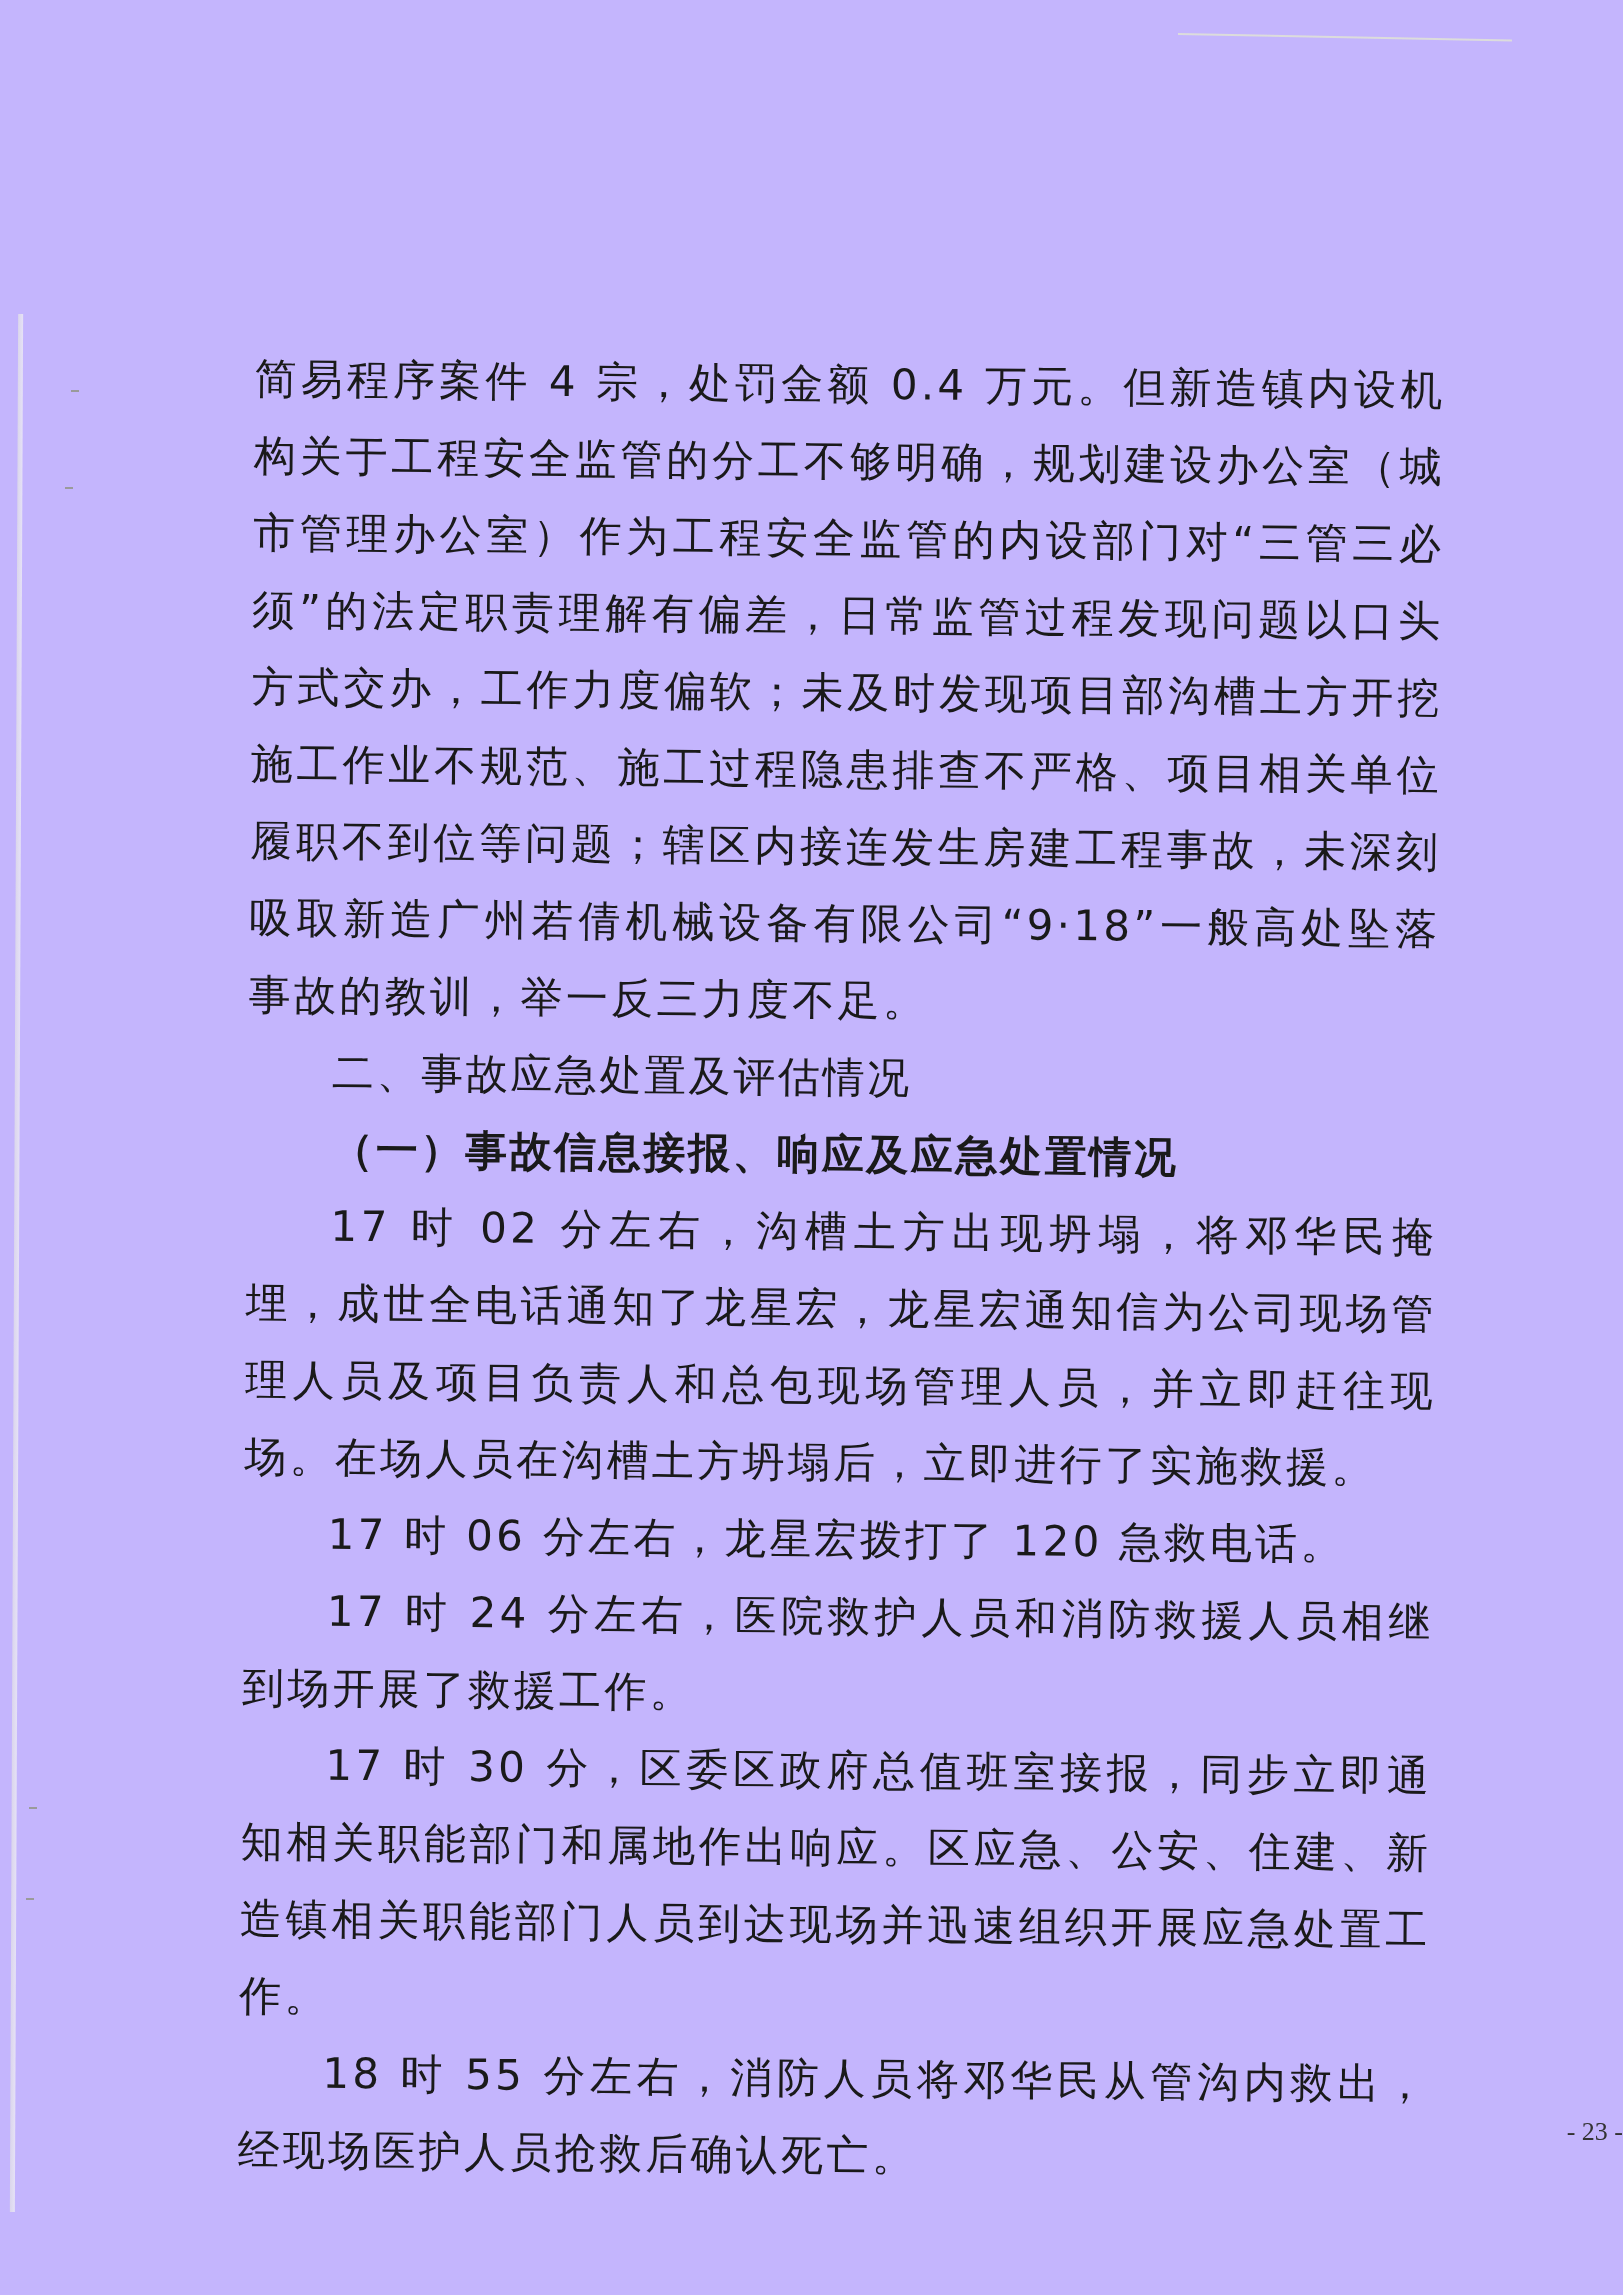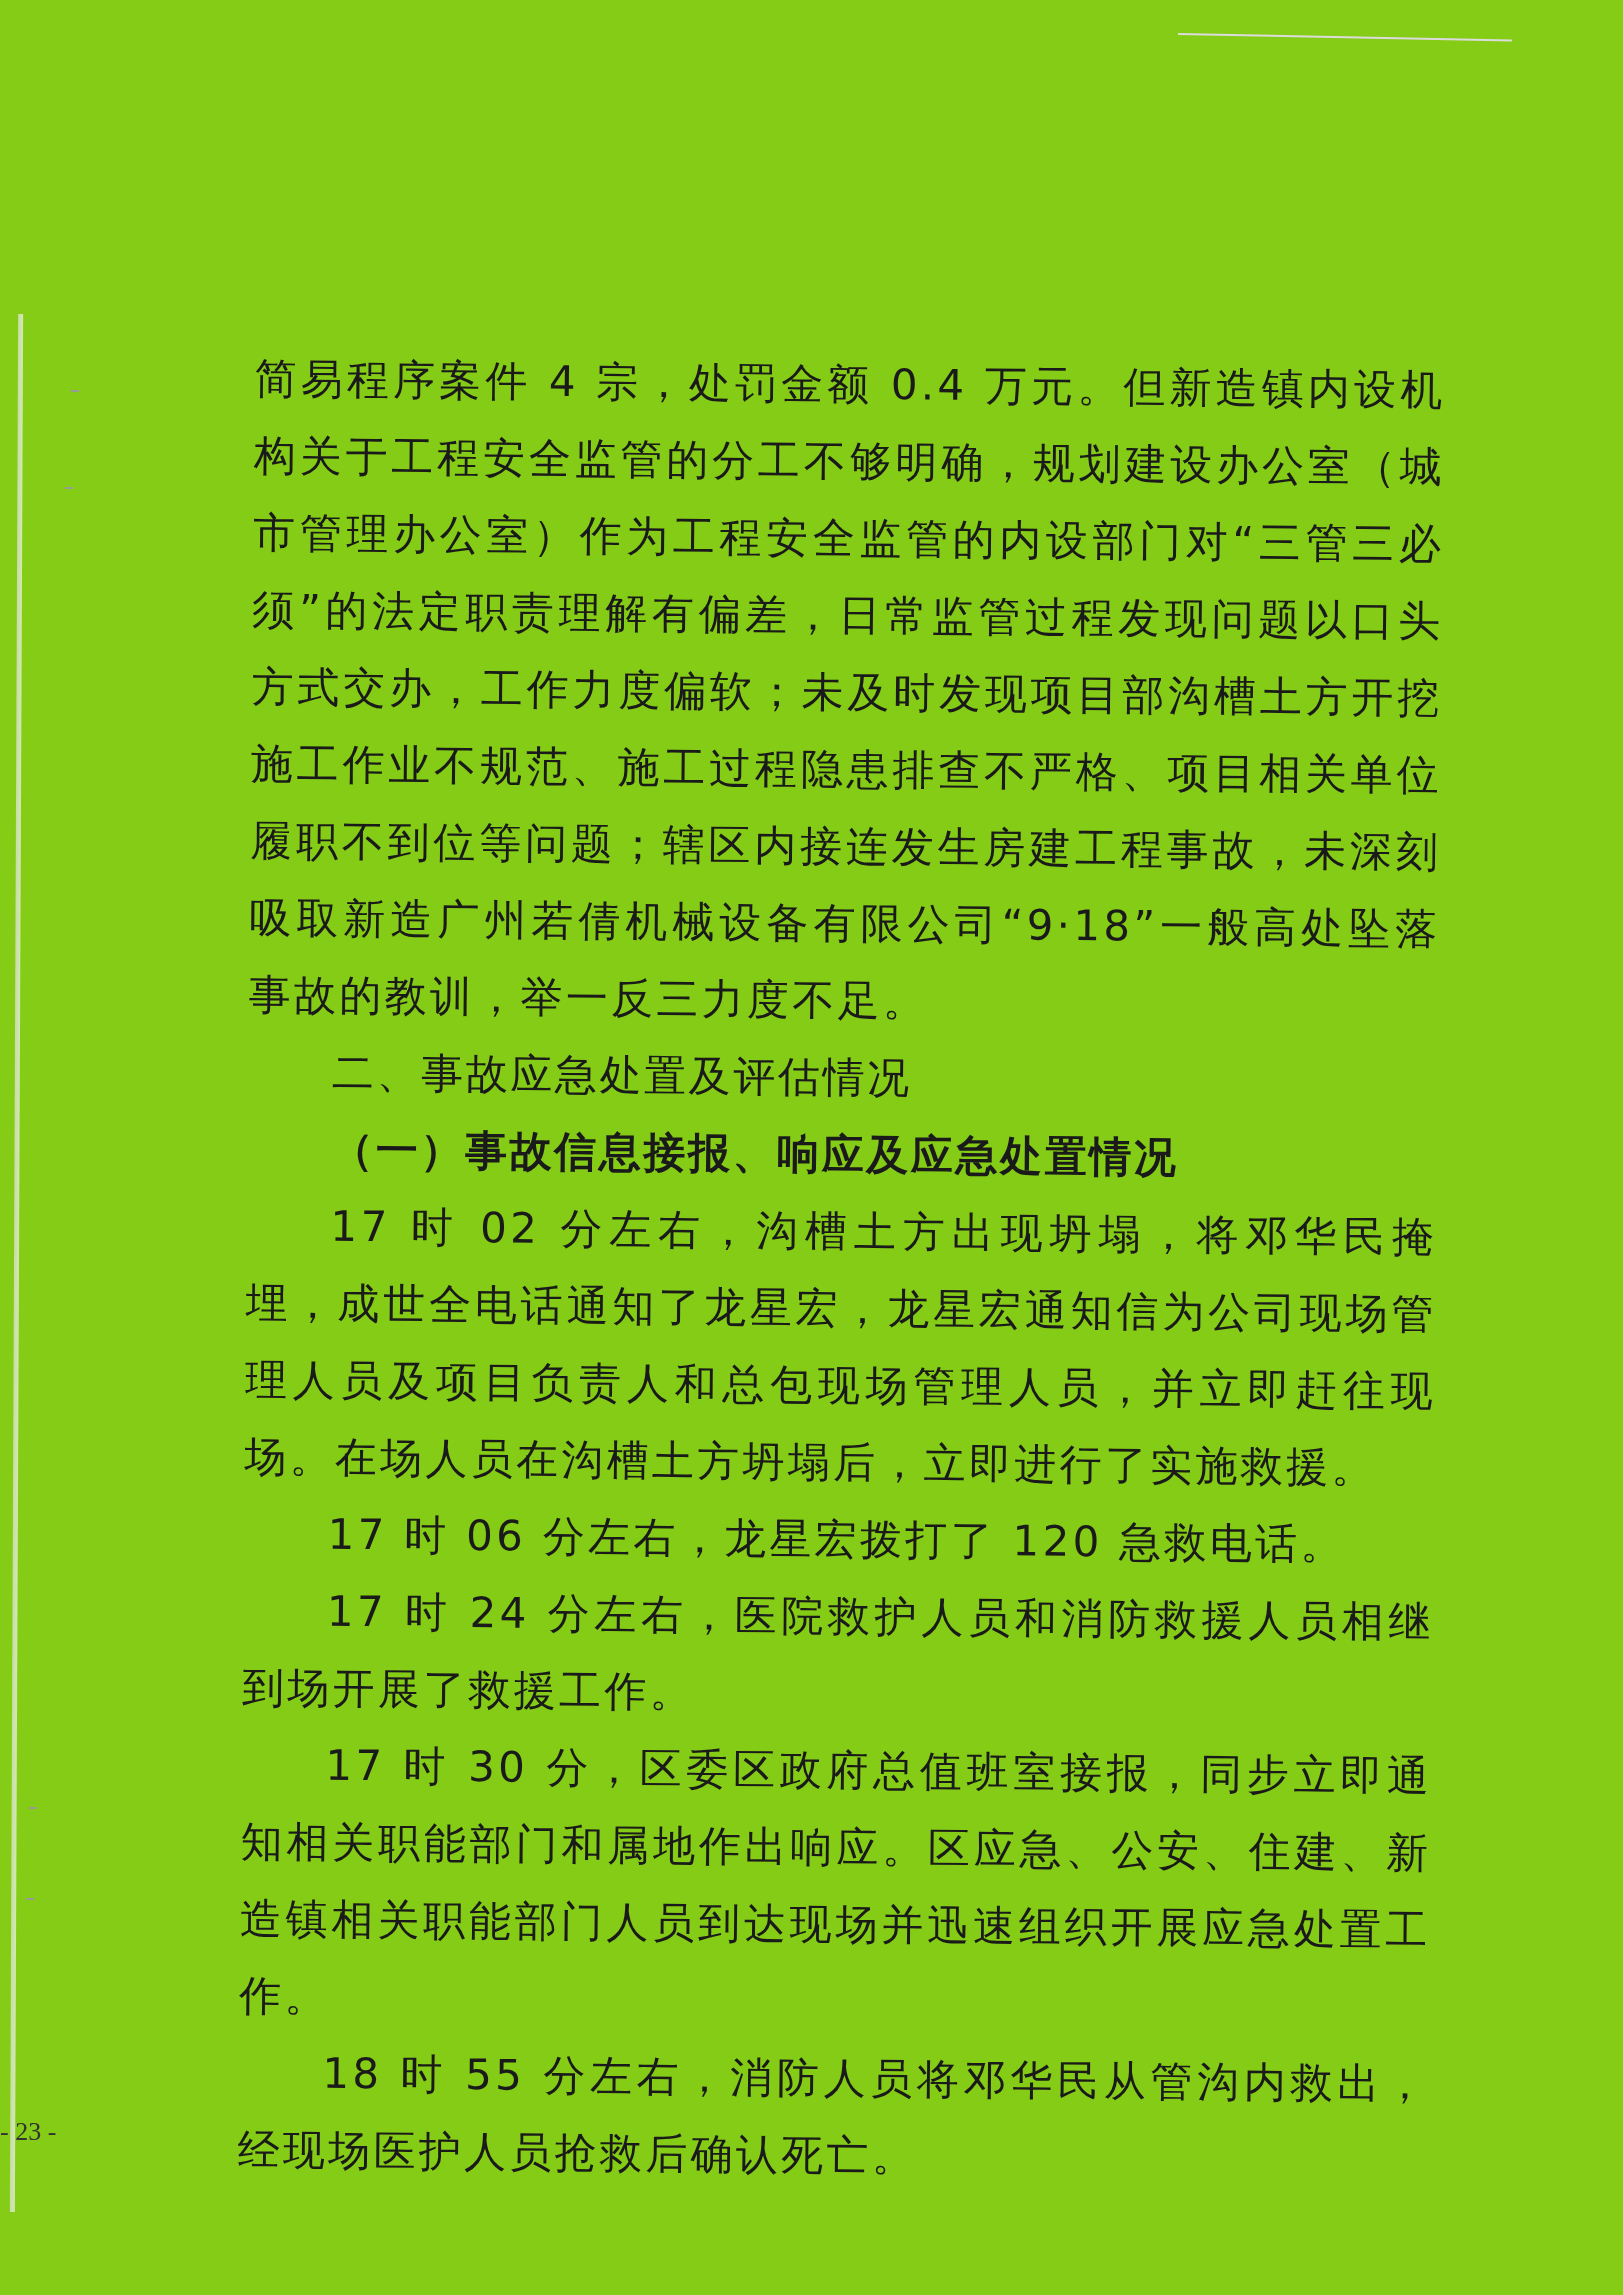--- a/index.html
+++ b/index.html
@@ -13,21 +13,21 @@
       position: relative;
       overflow: hidden;
       font-family: "DejaVu Sans", "Liberation Sans", sans-serif;
       color: #1a1a1a;
     }
     .page {
       position: absolute;
       left: 0; top: 0;
       width: 1623px;
       height: 2295px;
-      background: #84cc16;
+      background: #c4b5fd;
     }
     
     .edge-left {
       position: absolute;
       left: 14.4px; top: 314px;
       width: 5.2px; height: 1898px;
       background: linear-gradient(to right, #e4e4e4, #f4f4f4);
       transform: rotate(0.25deg);
       opacity: 0.7;
     }
@@ -79,21 +79,21 @@
       margin: 0;
       padding-left: 84px;
       font-weight: bold;
       font-family: "DejaVu Sans", sans-serif;
     }
     .page-number {
       position: absolute;
       left: 0;
       width: 1623px;
       top: 2117px;
-      text-align: left;
+      text-align: right;
       font-family: "Liberation Serif", "DejaVu Serif", serif;
       font-size: 26px;
       color: #333;
     }
   </style>
 </head>
 <body>
 
 <div class="page">
   <div class="edge-left"></div>

